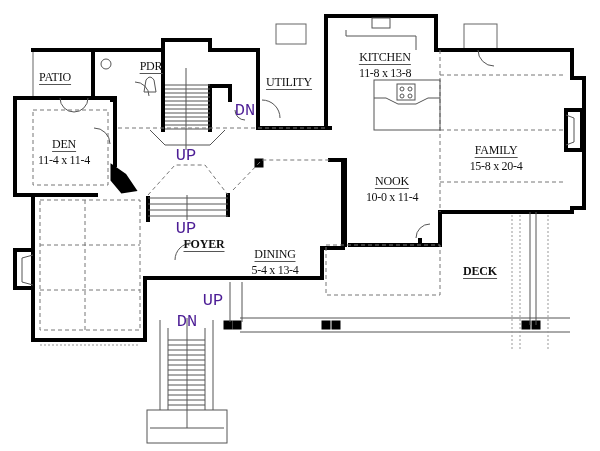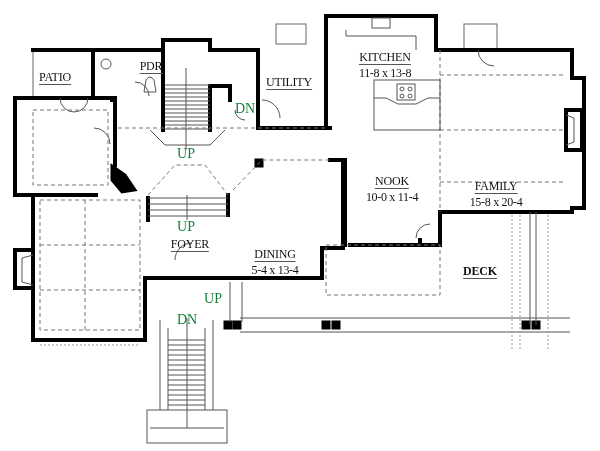--- a/index.html
+++ b/index.html
@@ -1,21 +1,21 @@
 <!DOCTYPE html>
 <html><head>
 <meta charset="utf-8">
 <style>
   html,body{margin:0;padding:0;background:#fff;}
   #plan{position:relative;width:600px;height:451px;overflow:hidden;background:#fff;}
   #plan svg{position:absolute;left:0;top:0;}
   .lbl{position:absolute;font-family:"Liberation Serif","DejaVu Serif",serif;color:#111;text-align:center;line-height:1;white-space:nowrap;transform:translateX(-50%);}
   .lbl .name{display:inline-block;font-size:12px;border-bottom:1px solid #555;padding-bottom:1px;letter-spacing:-0.2px;}
   .lbl .dim{display:block;font-size:12px;margin-top:2px;letter-spacing:-0.3px;}
-  .note{position:absolute;font-family:Liberation Serif, serif;font-size:14px;color:#15803d;transform:translateX(-50%);line-height:1;}
+  .note{position:absolute;font-family:Liberation Mono, monospace;font-size:17px;color:#4c1d95;transform:translateX(-50%);line-height:1;}
 </style>
 </head>
 <body>
 
 <div id="plan">
 <svg width="600" height="451" viewBox="0 0 600 451">
   <g fill="none" stroke="#666" stroke-width="1">
 
     <rect x="33" y="50" width="60" height="48"></rect>
 
@@ -187,33 +187,37 @@
   <div class="lbl" style="left:151px;top:57px;">
     <span class="name">PDR</span>
   </div>
   <div class="lbl" style="left:289px;top:73px;">
     <span class="name">UTILITY</span>
   </div>
   <div class="lbl" style="left:385px;top:48px;">
     <span class="name">KITCHEN</span>
     <span class="dim">11-8 x 13-8</span>
   </div>
-  <div class="lbl" style="left:496px;top:141px;margin-top:36px;">
+  <div class="lbl" style="left:64px;top:135px;">
+    <span class="name">DEN</span>
+    <span class="dim">11-4 x 11-4</span>
+  </div>
+  <div class="lbl" style="left:496px;top:141px;">
     <span class="name">FAMILY</span>
     <span class="dim">15-8 x 20-4</span>
   </div>
   <div class="lbl" style="left:392px;top:172px;">
     <span class="name">NOOK</span>
     <span class="dim">10-0 x 11-4</span>
   </div>
   <div class="lbl" style="left:275px;top:210px;margin-top:35px;">
     <span class="name">DINING</span>
     <span class="dim">5-4 x 13-4</span>
   </div>
-  <div class="lbl" style="left:190px;top:235px;">
+  <div class="lbl" style="left:204px;top:235px;font-weight:bold;">
     <span class="name">FOYER</span>
   </div>
   <div class="lbl" style="left:480px;top:262px;font-weight:bold;">
     <span class="name">DECK</span>
   </div>
 
   <div class="note" style="left:186px;top:147px;">UP</div>
   <div class="note" style="left:186px;top:220px;">UP</div>
   <div class="note" style="left:245px;top:102px;">DN</div>
   <div class="note" style="left:213px;top:292px;">UP</div>

